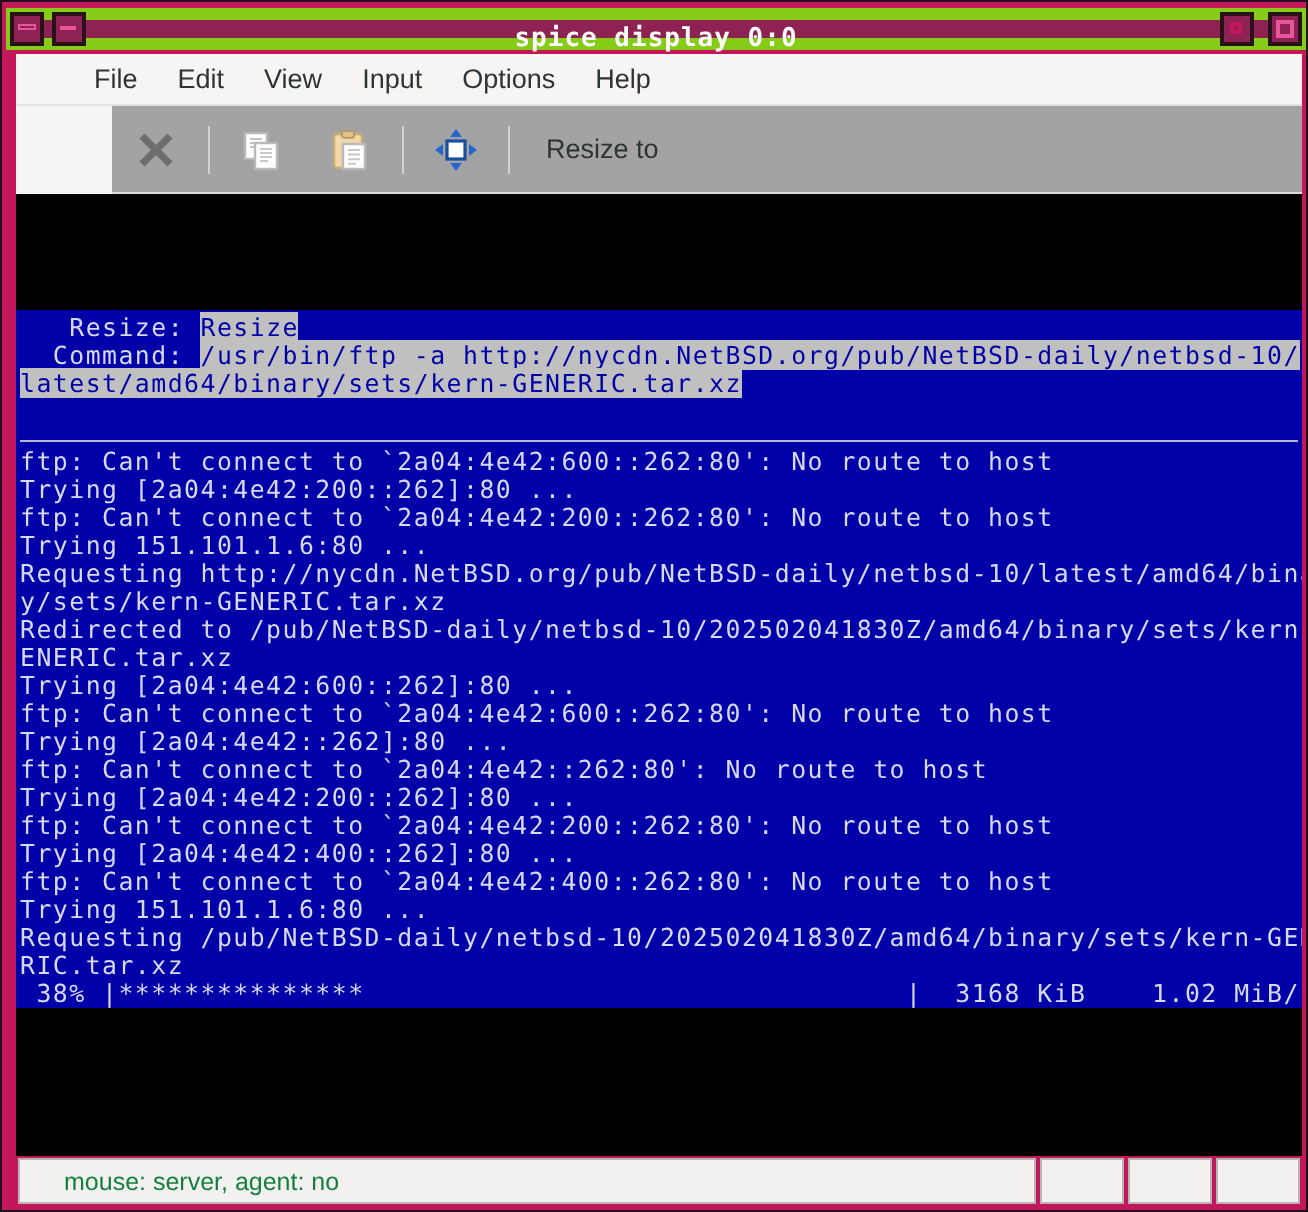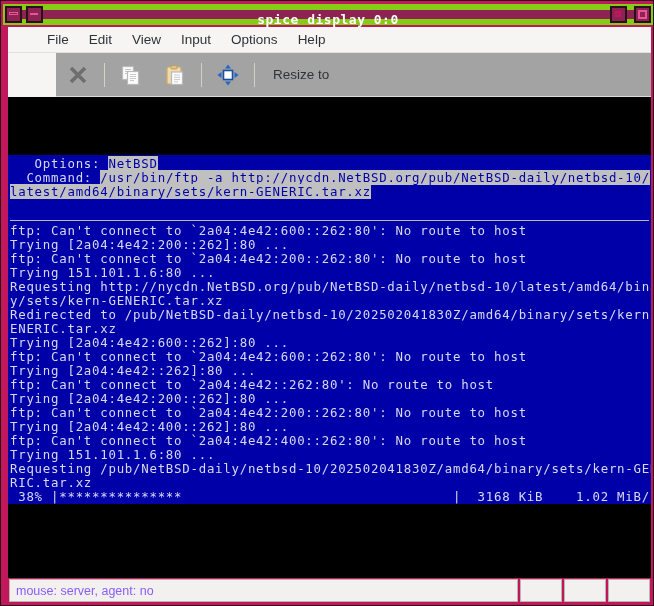--- a/index.html
+++ b/index.html
@@ -218,23 +218,23 @@
     align-items: stretch;
     padding: 1px 1px;
     box-sizing: border-box;
   }
   .status-panel {
     background: #f2f1f0;
     border: 1px solid #b8b5b2;
     box-sizing: border-box;
     display: flex;
     align-items: center;
-    padding-left: 6px;
+    padding-left: 22px;
     font-size: 12.5px;
-    color: #8b5cf6;
+    color: #15803d;
     white-space: nowrap;
   }
   .status-main { flex: 1 1 auto; }
   .status-small { width: 42px; margin-left: 2px; }
 </style>
 </head>
 <body>
 
 <div class="window">
 
@@ -308,21 +308,21 @@
       </div>
 
       <div class="tool-sep"></div>
 
       <div class="tool-label">Resize to</div>
     </div>
 
     <div class="display">
       <div class="term">
 
-        <div class="term-line"><span>   Options: </span><span class="inv">NetBSD</span></div>
+        <div class="term-line"><span>   Resize: </span><span class="inv">Resize</span></div>
 
         <div class="term-line"><span>  Command: </span><span class="inv">/usr/bin/ftp -a http://nycdn.NetBSD.org/pub/NetBSD-daily/netbsd-10/</span></div>
 
         <div class="term-line"><span class="inv">latest/amd64/binary/sets/kern-GENERIC.tar.xz</span></div>
 
         <div class="spacer-blue"></div>
         <div class="hrule"></div>
 
         <div class="term-line">ftp: Can't connect to `2a04:4e42:600::262:80': No route to host</div>
         <div class="term-line">Trying [2a04:4e42:200::262]:80 ...</div>

